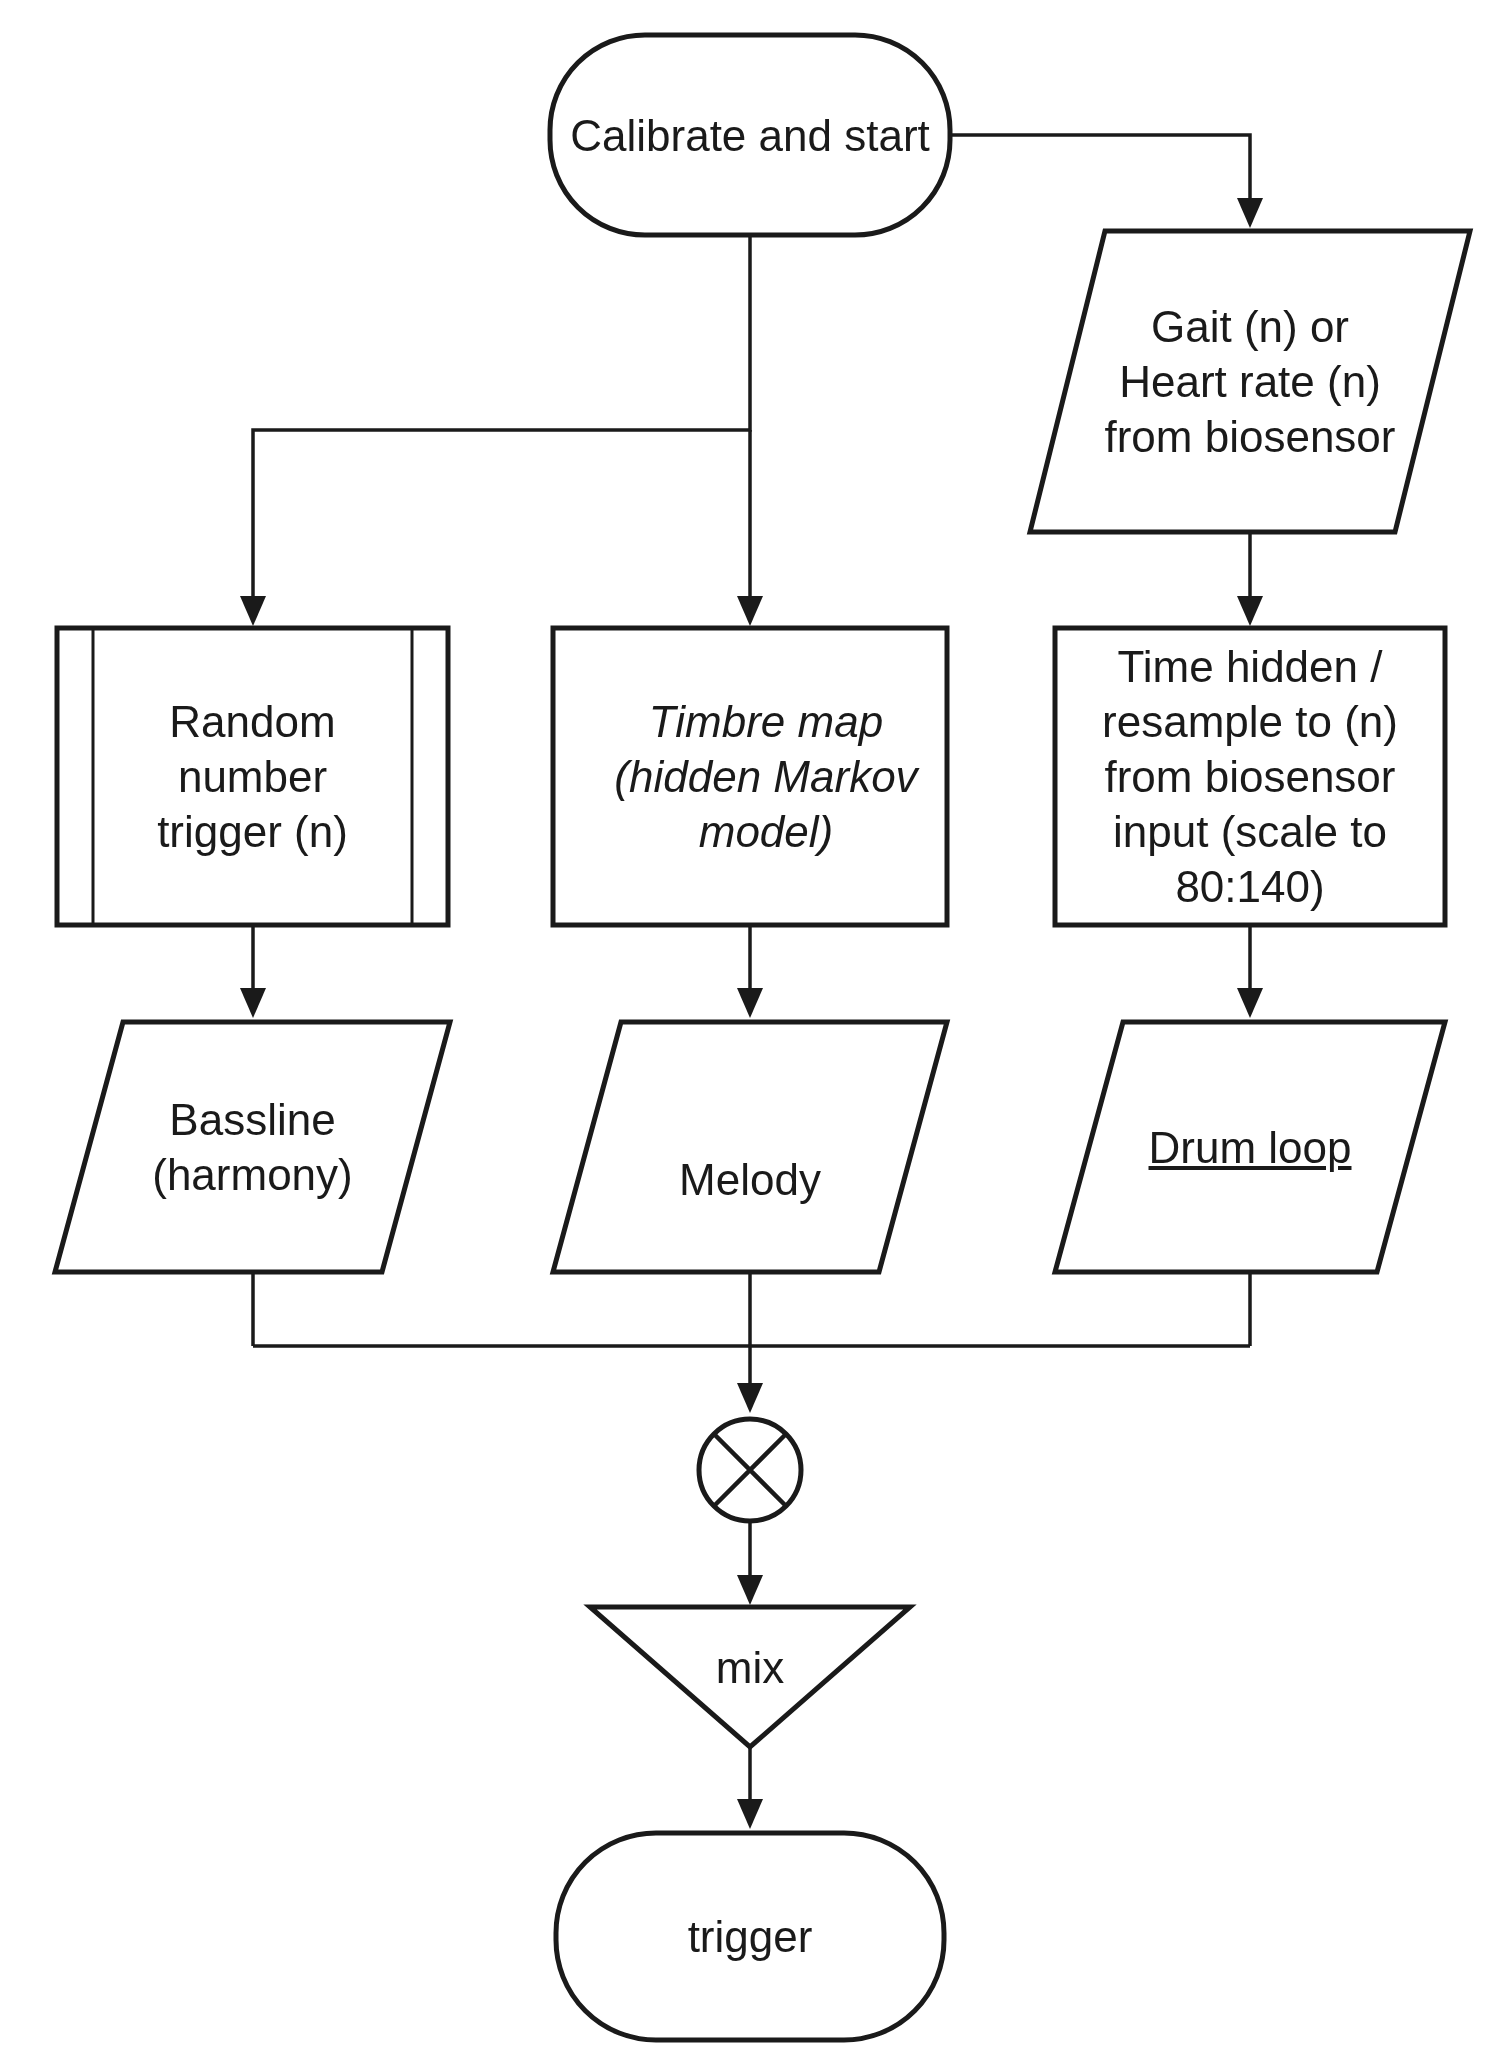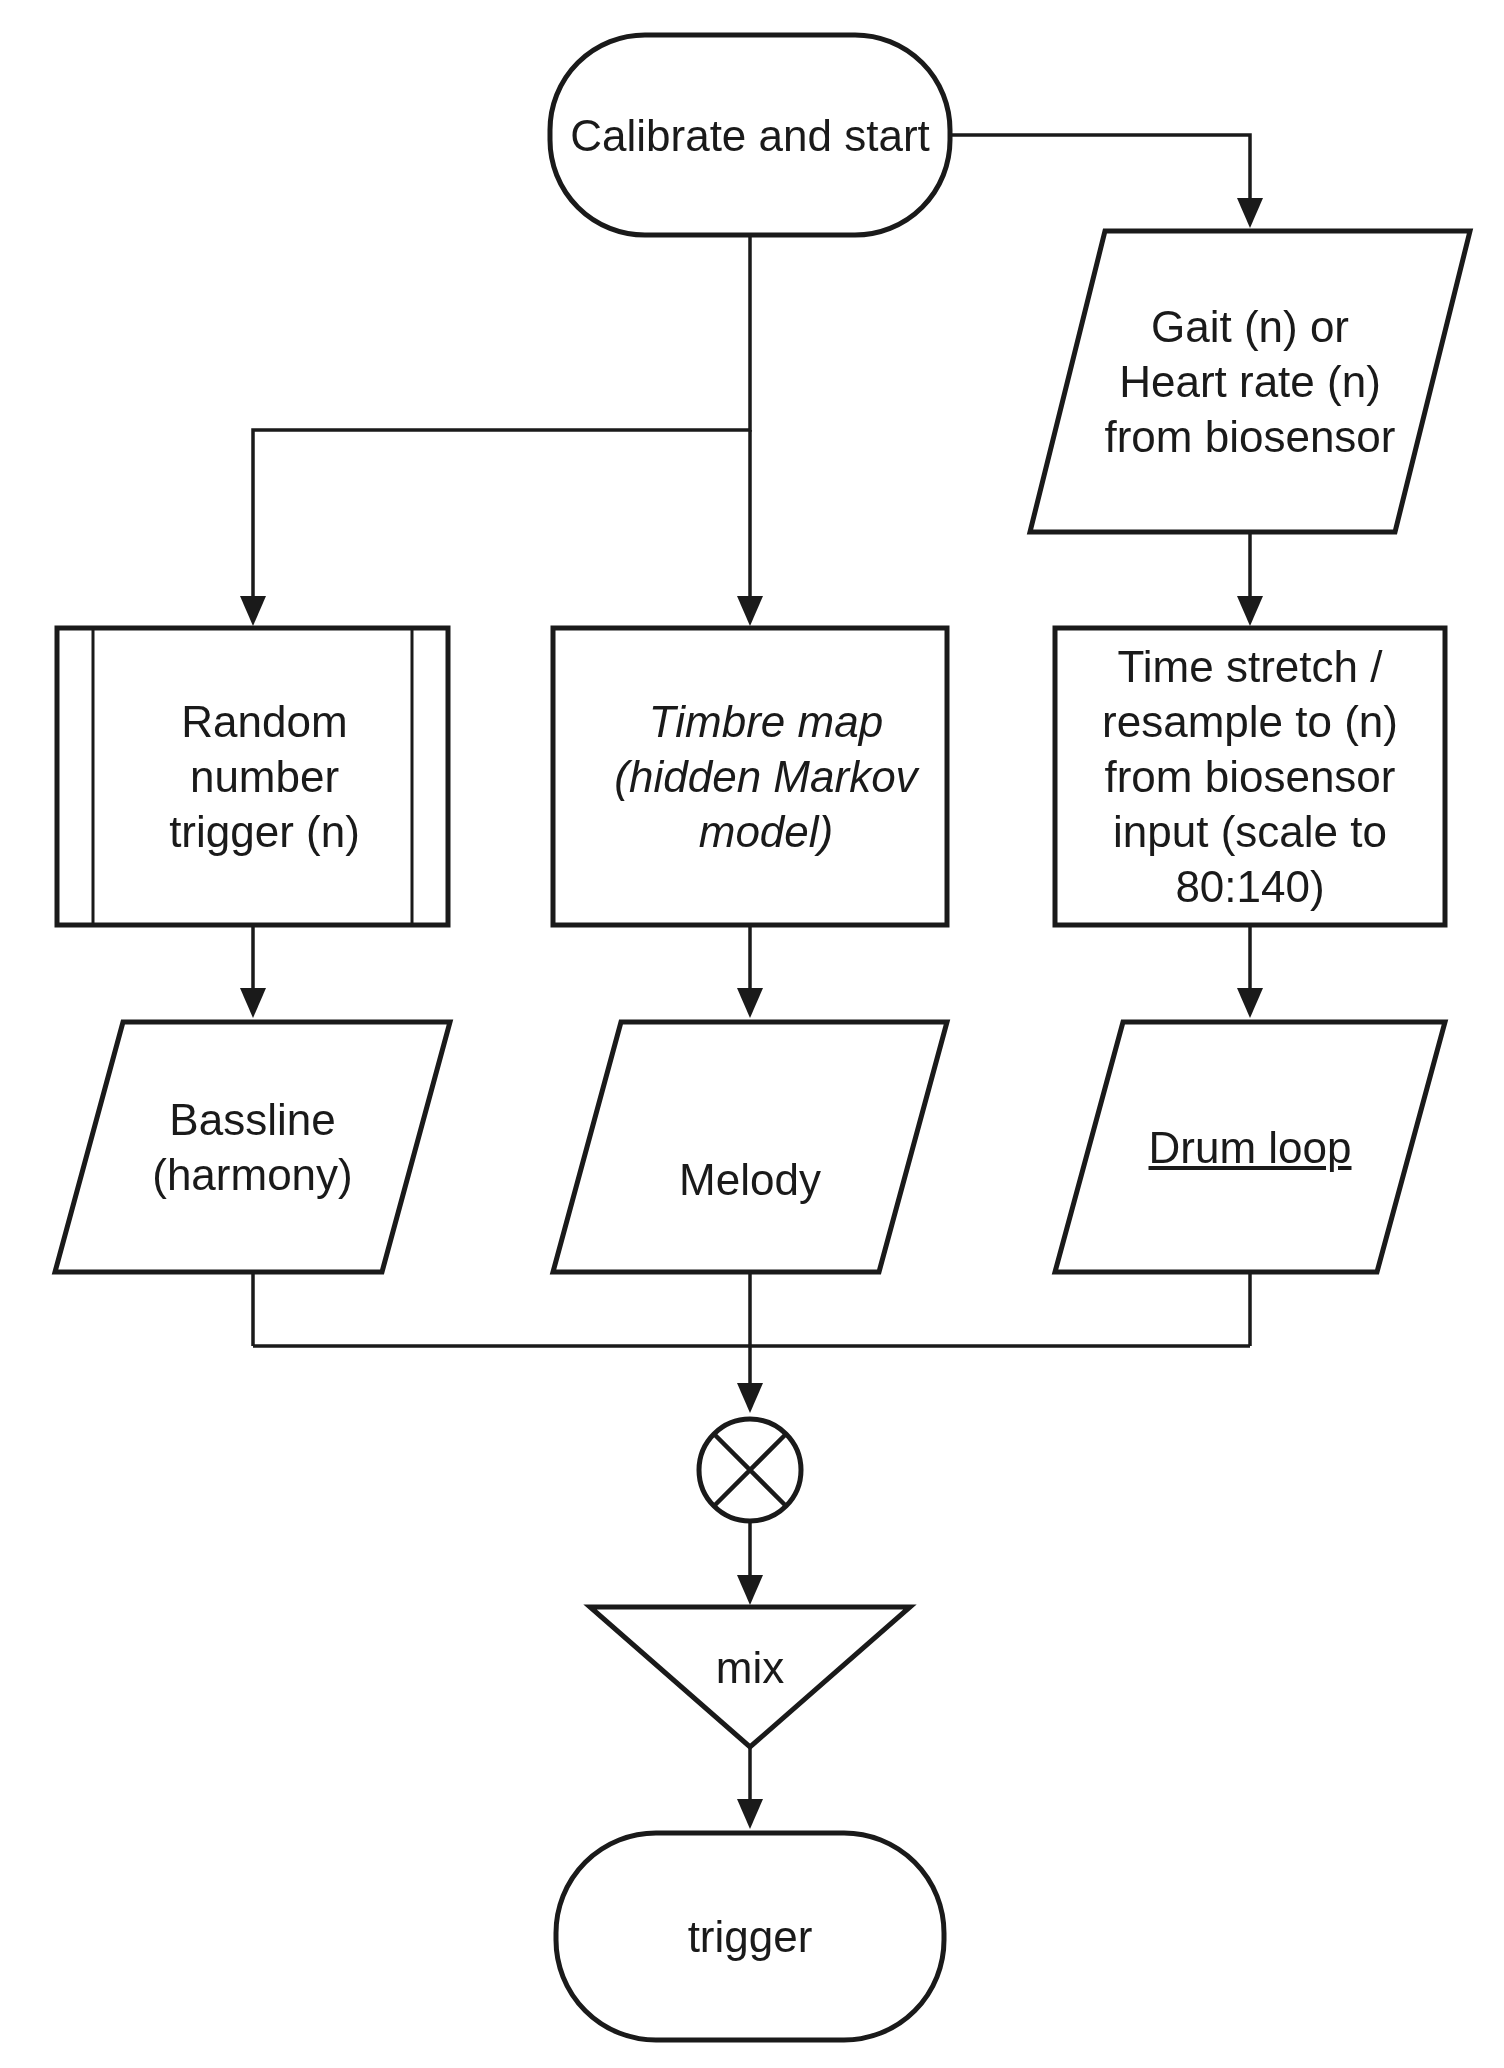--- a/index.html
+++ b/index.html
@@ -111,29 +111,29 @@
       <rect class="shape" x="556" y="1833" width="388" height="207" rx="100" ry="100"></rect>
     </g>
   </svg>
 
   <div class="label" style="left:550px;top:35px;width:400px;height:200px;">Calibrate and start</div>
 
   <div class="label" style="left:1030px;top:231px;width:440px;height:301px;">Gait (n) or
 Heart rate (n)
 from biosensor</div>
 
-  <div class="label" style="left:93px;top:628px;width:319px;height:297px;margin-left:12px;">Random
+  <div class="label" style="left:93px;top:628px;width:319px;height:297px;">Random
 number
 trigger (n)</div>
 
   <div class="label" style="left:569px;top:628px;width:394px;height:297px;font-style:italic;">Timbre map
 (hidden Markov
 model)</div>
 
-  <div class="label" style="left:1055px;top:628px;width:390px;height:297px;">Time stretch /
+  <div class="label" style="left:1055px;top:628px;width:390px;height:297px;">Time hidden /
 resample to (n)
 from biosensor
 input (scale to
 80:140)</div>
 
   <div class="label" style="left:55px;top:1022px;width:395px;height:250px;">Bassline
 (harmony)</div>
 
   <div class="label" style="left:553px;top:1054px;width:394px;height:250px;">Melody</div>
 

